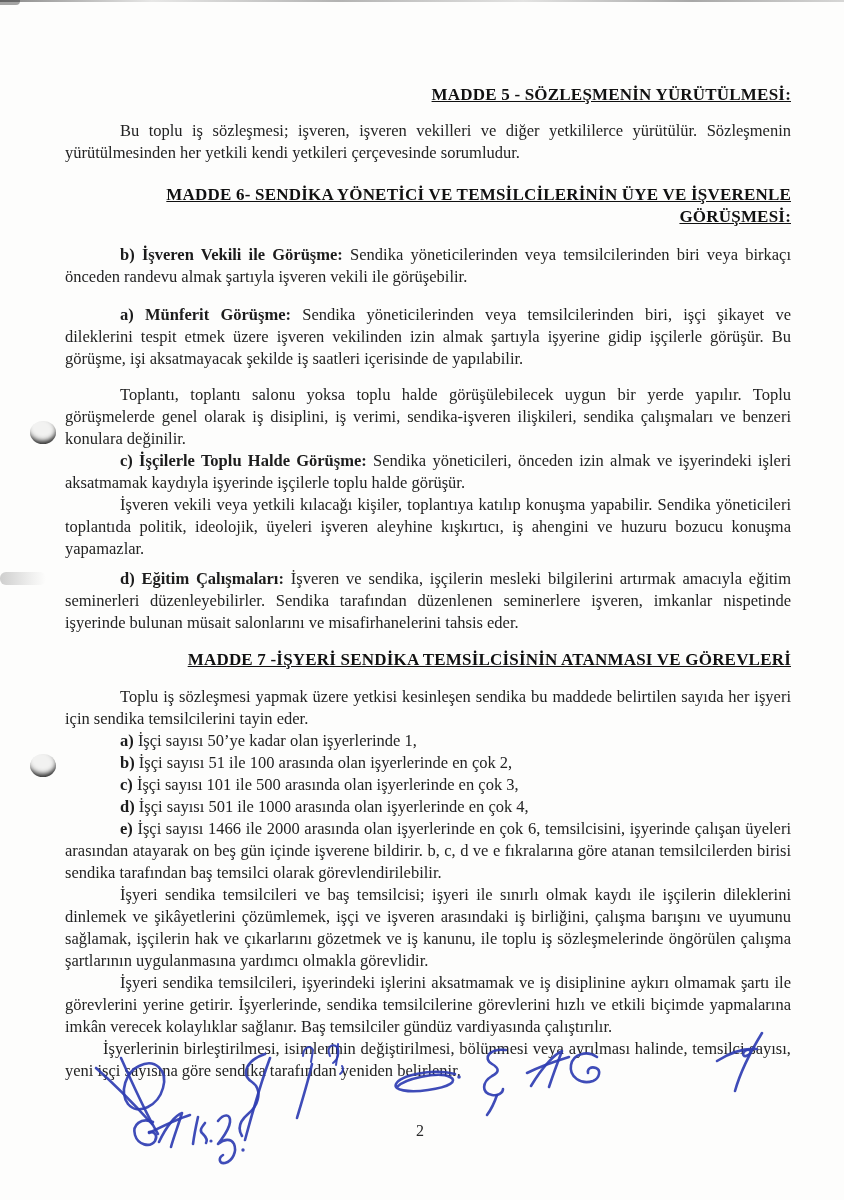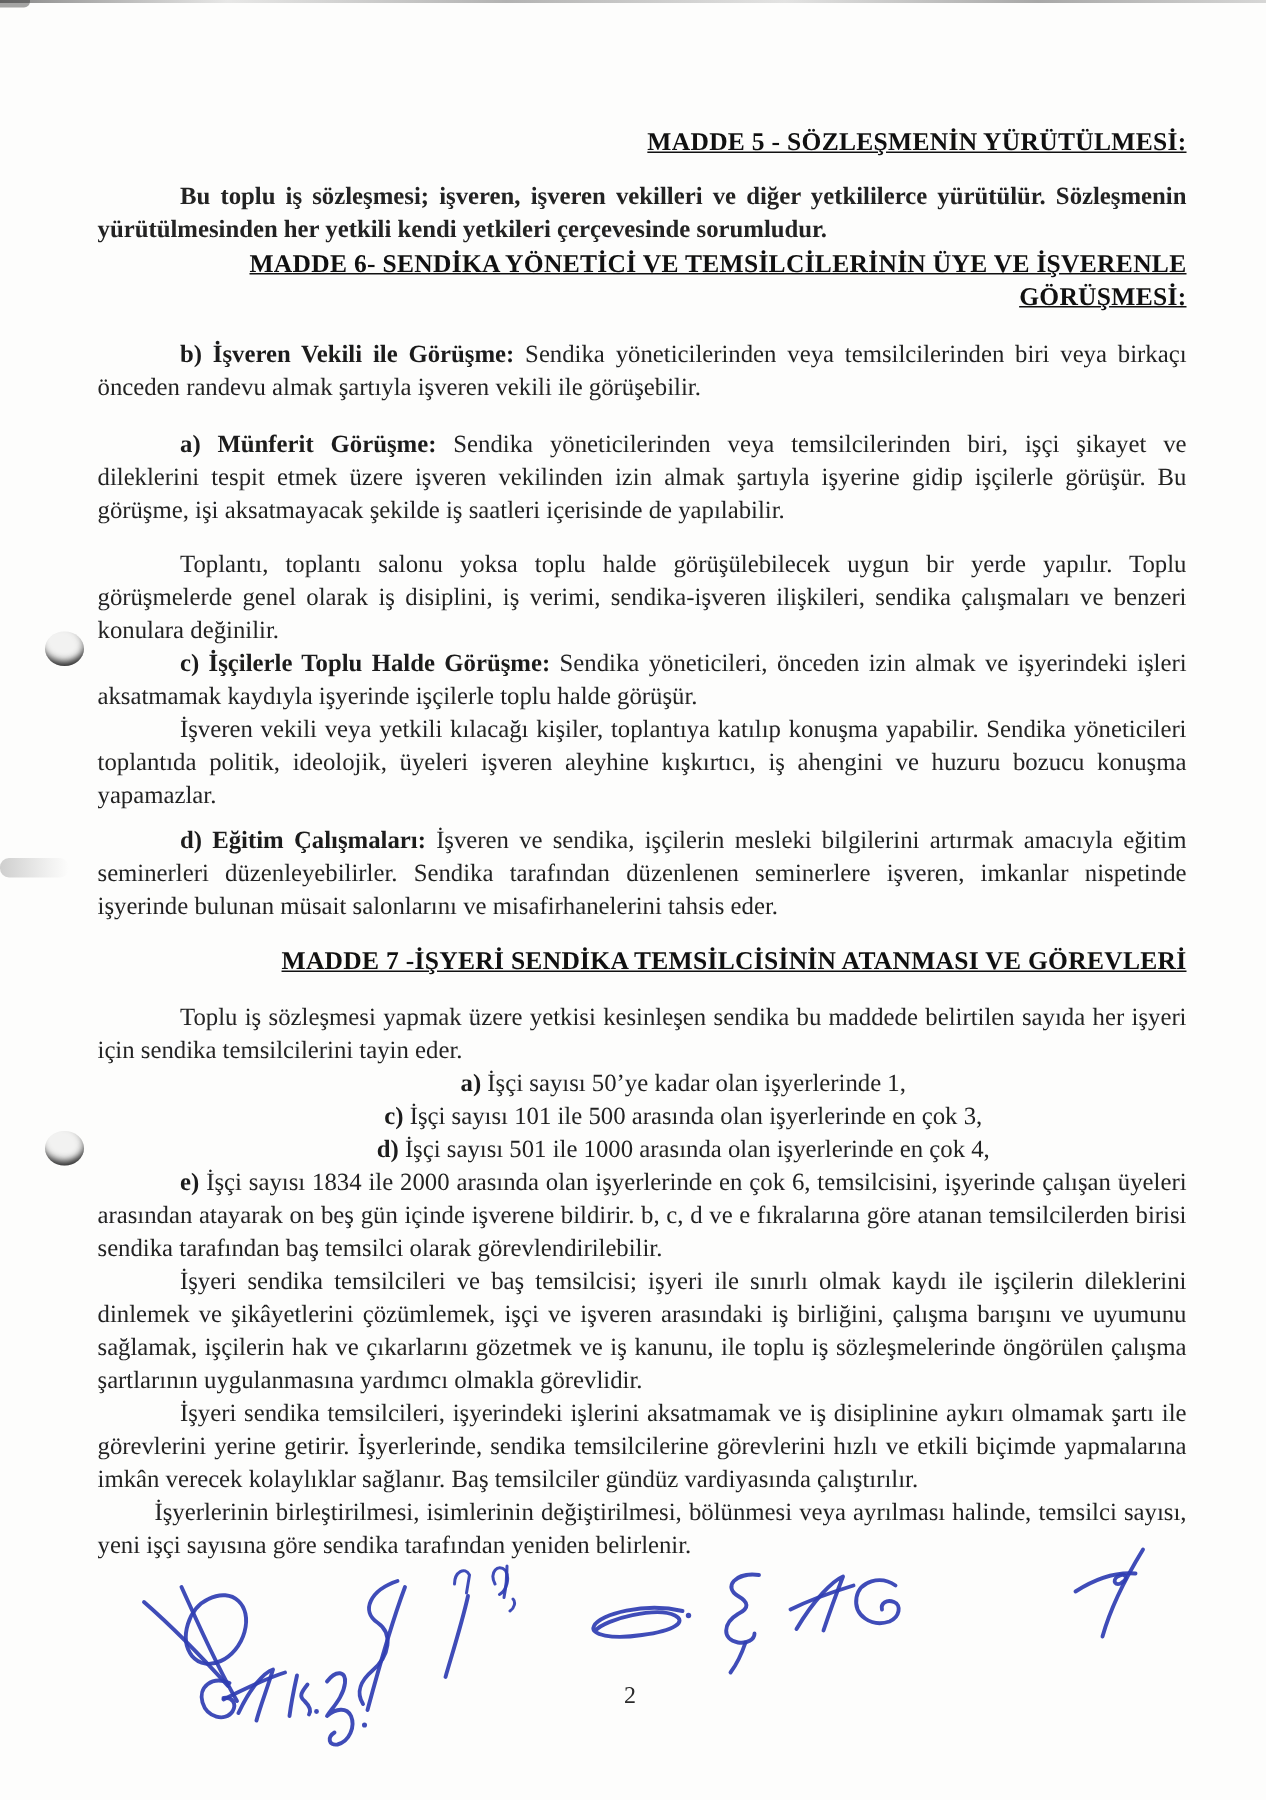--- a/index.html
+++ b/index.html
@@ -45,26 +45,26 @@
   }
   .hd {
     font-size: 17px; font-weight: bold; color: #111;
     text-decoration: underline; text-align: right;
     letter-spacing: .2px;
   }
   .hd-m5 { margin: 0 0 14px 55px; }
   .hd-m6 { margin: 0 0 16px 55px; }
   .hd-m7 { margin: 15px 0 15px 55px; }
   .jp { margin: 0; text-indent: 55px; }
-  .p-m5  { margin-bottom: 1px; font-weight: bold; }
+  .p-m5  { margin-bottom: 20px; }
   .p-a   { margin-bottom: 14px; }
   .p-b   { margin-bottom: 16px; }
   .p-c3  { margin-bottom: 8px; }
   .p-d   { margin-bottom: 7px; }
-  .li { margin: 0; text-indent: 55px; text-align: center; }
+  .li { margin: 0; text-indent: 55px; text-align: left; }
   .p-birlesme { text-indent: 38px; }
   b.lead { font-weight: bold; color: #1c1c1c; }
   
   .pagenum {
     position: absolute; left: 408px; top: 1122px; width: 24px;
     text-align: center; font-size: 16px; color: #2a2a2a;
   }
   
   .sigs { position: absolute; left: 0; top: 1020px; width: 844px; height: 180px; }
   .sigs path { fill: none; stroke: #2f3db2; stroke-width: 2.6; stroke-linecap: round; stroke-linejoin: round; opacity: .92; }
@@ -100,24 +100,25 @@
 
     <p class="jp p-c3">İşveren vekili veya yetkili kılacağı kişiler, toplantıya katılıp konuşma yapabilir. Sendika yöneticileri toplantıda politik, ideolojik, üyeleri işveren aleyhine kışkırtıcı, iş ahengini ve huzuru bozucu konuşma yapamazlar.</p>
 
     <p class="jp p-d"><b class="lead">d) Eğitim Çalışmaları:</b> <span>İşveren ve sendika, işçilerin mesleki bilgilerini artırmak amacıyla eğitim seminerleri düzenleyebilirler. Sendika tarafından düzenlenen seminerlere işveren, imkanlar nispetinde işyerinde bulunan müsait salonlarını ve misafirhanelerini tahsis eder.</span></p>
 
     <h2 class="hd hd-m7">MADDE 7 -İŞYERİ SENDİKA TEMSİLCİSİNİN ATANMASI VE GÖREVLERİ</h2>
 
     <p class="jp">Toplu iş sözleşmesi yapmak üzere yetkisi kesinleşen sendika bu maddede belirtilen sayıda her işyeri için sendika temsilcilerini tayin eder.</p>
 
     <p class="li"><b class="lead">a)</b> <span>İşçi sayısı 50’ye kadar olan işyerlerinde 1,</span></p>
+    <p class="li"><b class="lead">b)</b> <span>İşçi sayısı 51 ile 100 arasında olan işyerlerinde en çok 2,</span></p>
     <p class="li"><b class="lead">c)</b> <span>İşçi sayısı 101 ile 500 arasında olan işyerlerinde en çok 3,</span></p>
     <p class="li"><b class="lead">d)</b> <span>İşçi sayısı 501 ile 1000 arasında olan işyerlerinde en çok 4,</span></p>
 
-    <p class="jp"><b class="lead">e)</b> <span>İşçi sayısı 1834 ile 2000 arasında olan işyerlerinde en çok 6, temsilcisini, işyerinde çalışan üyeleri arasından atayarak on beş gün içinde işverene bildirir. b, c, d ve e fıkralarına göre atanan temsilcilerden birisi sendika tarafından baş temsilci olarak görevlendirilebilir.</span></p>
+    <p class="jp"><b class="lead">e)</b> <span>İşçi sayısı 1466 ile 2000 arasında olan işyerlerinde en çok 6, temsilcisini, işyerinde çalışan üyeleri arasından atayarak on beş gün içinde işverene bildirir. b, c, d ve e fıkralarına göre atanan temsilcilerden birisi sendika tarafından baş temsilci olarak görevlendirilebilir.</span></p>
 
     <p class="jp">İşyeri sendika temsilcileri ve baş temsilcisi; işyeri ile sınırlı olmak kaydı ile işçilerin dileklerini dinlemek ve şikâyetlerini çözümlemek, işçi ve işveren arasındaki iş birliğini, çalışma barışını ve uyumunu sağlamak, işçilerin hak ve çıkarlarını gözetmek ve iş kanunu, ile toplu iş sözleşmelerinde öngörülen çalışma şartlarının uygulanmasına yardımcı olmakla görevlidir.</p>
 
     <p class="jp">İşyeri sendika temsilcileri, işyerindeki işlerini aksatmamak ve iş disiplinine aykırı olmamak şartı ile görevlerini yerine getirir. İşyerlerinde, sendika temsilcilerine görevlerini hızlı ve etkili biçimde yapmalarına imkân verecek kolaylıklar sağlanır. Baş temsilciler gündüz vardiyasında çalıştırılır.</p>
 
     <p class="jp p-birlesme">İşyerlerinin birleştirilmesi, isimlerinin değiştirilmesi, bölünmesi veya ayrılması halinde, temsilci sayısı, yeni işçi sayısına göre sendika tarafından yeniden belirlenir.</p>
 
   </div>
 
   <div class="pagenum">2</div>

